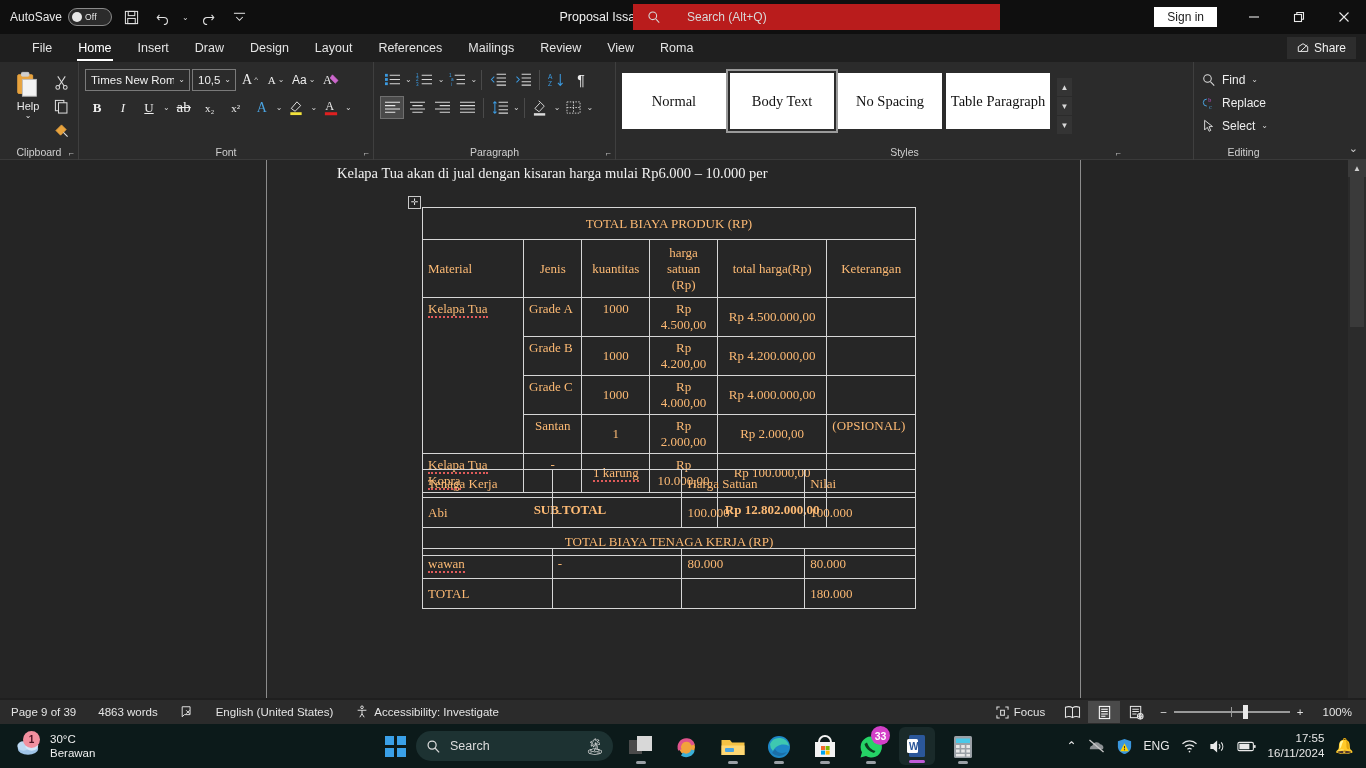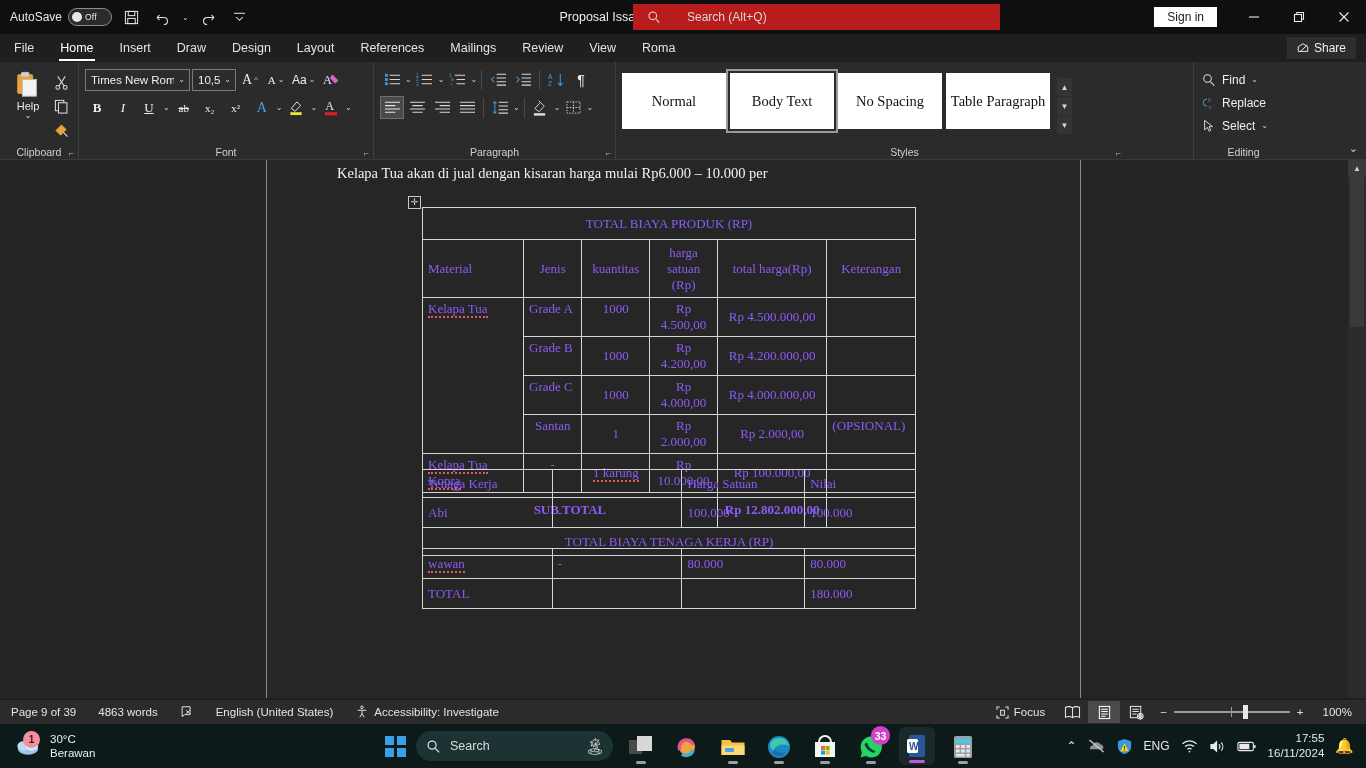--- a/index.html
+++ b/index.html
@@ -48,21 +48,21 @@
     margin-right:14px; border:none; cursor:default;
   }
   .wbtn {
     width:45px; height:34px; display:flex; align-items:center; justify-content:center;
     color:#eaeaea;
   }
 
   
   .tabs {
     height:28px; background:#1f1f1f; display:flex; align-items:stretch;
-    padding-left:1px; position:relative;text-align:center;
+    padding-left:19px; position:relative;text-align:center;
   }
   .tab {
     padding:0 13px; display:flex; align-items:center; font-size:12.5px;
     color:#e3e3e3; position:relative;
   }
   .tab.active { color:#ffffff; }
   .tab.active::after {
     content:""; position:absolute; left:12px; right:12px; bottom:1px;
     height:2px; background:#ffffff;
   }
@@ -163,21 +163,21 @@
     vertical-align:-2px;
   }
   .table-handle {
     position:absolute; left:141px; top:36px; width:13px; height:13px;
     border:1px solid #c9c9c9; color:#ddd; font-size:9px; line-height:11px;
     text-align:center; background:#262626;
   }
   .wtable {
     position:absolute; left:155px; top:47px; width:494px;
     border-collapse:collapse; font-family:"Liberation Serif", serif;
-    color:#8b5cf6; font-size:13px;
+    color:#fdba74; font-size:13px;
   }
   .wtable td {
     border:1px solid #d6d6d6; padding:3px 5px; vertical-align:middle;
   }
   .ctr { text-align:center; }
   .bold { font-weight:bold; }
   .tall { height:35px; }
   .vscroll {
     position:absolute; right:0; top:160px; bottom:70px; width:18px;
     background:#2b2b2b;
@@ -442,21 +442,21 @@
             <b style="font-family:'Liberation Serif',serif">B</b>
           </div>
         <div class="ibtn">
             <i style="font-family:'Liberation Serif',serif">I</i>
           </div>
         <div class="ibtn">
             <span style="text-decoration:underline;font-family:'Liberation Serif',serif">U</span>
           </div>
         <span class="car8">⌄</span>
         <div class="ibtn">
-            <span style="text-decoration:line-through;font-size:11px;font-family:'Liberation Serif',serif">ab</span>
+            <span style="text-decoration:line-through;font-size:15px;font-family:'Liberation Serif',serif">ab</span>
           </div>
         <div class="ibtn">
             <span style="font-size:11px;font-family:'Liberation Serif',serif">x₂</span>
           </div>
         <div class="ibtn">
             <span style="font-size:11px;font-family:'Liberation Serif',serif">x²</span>
           </div>
         <div class="ibtn">
             <span style="font-family:'Liberation Serif',serif;color:#4aa3e0;font-size:14px">A</span>
           </div>

